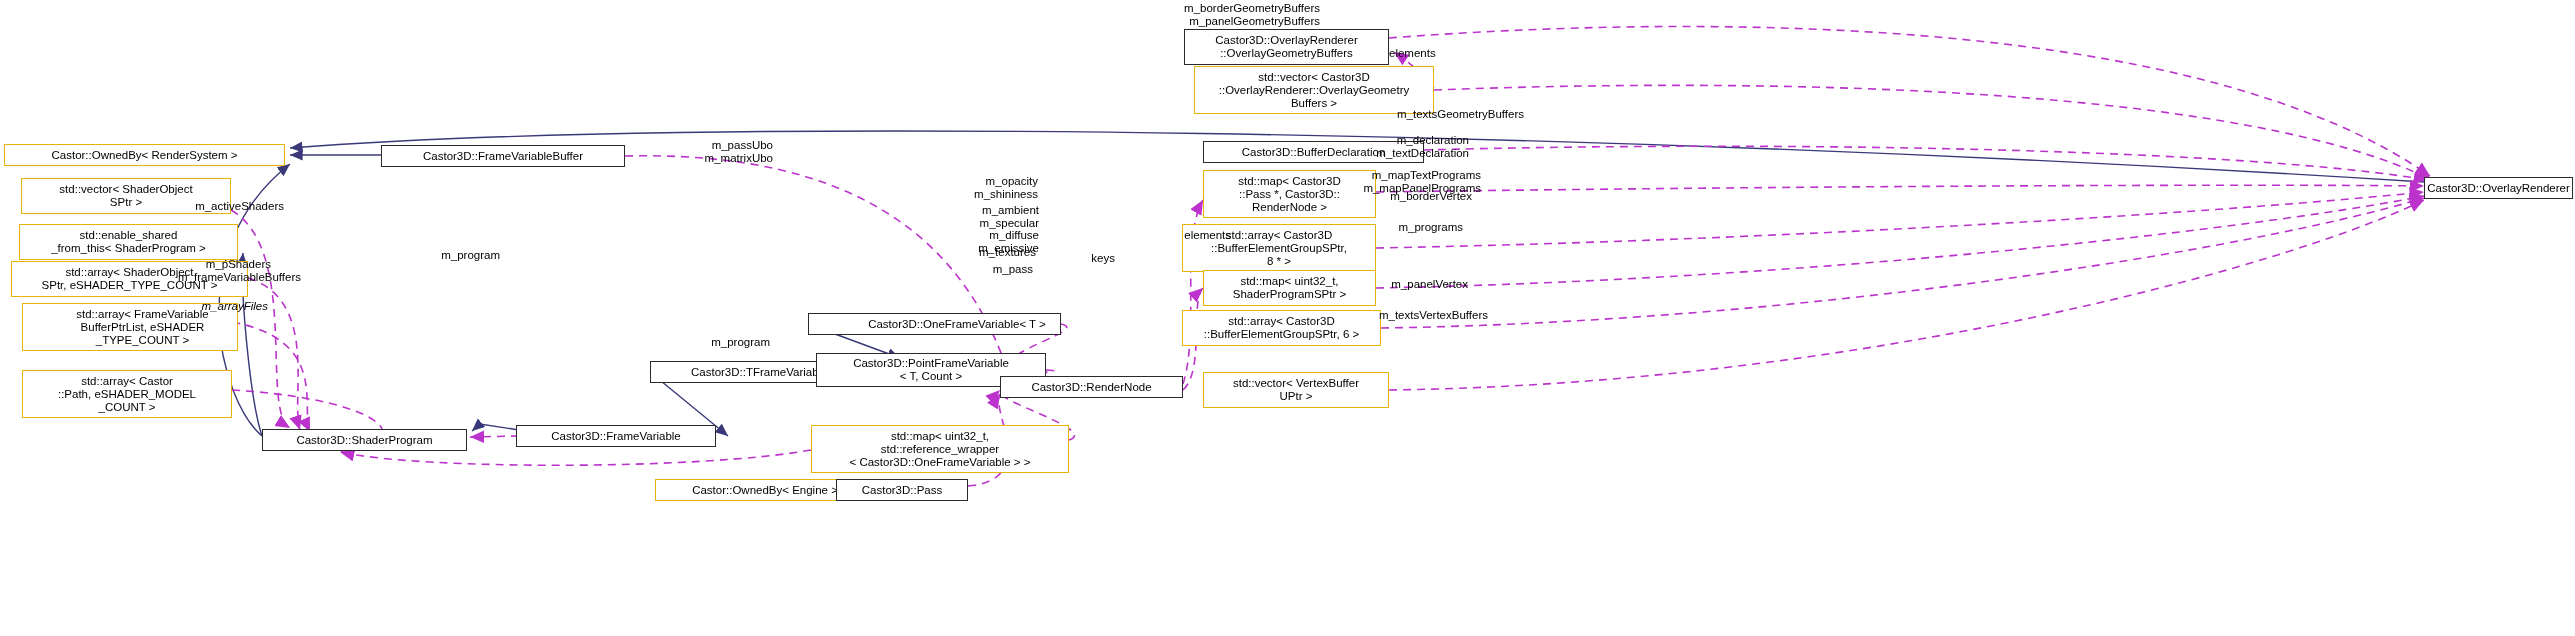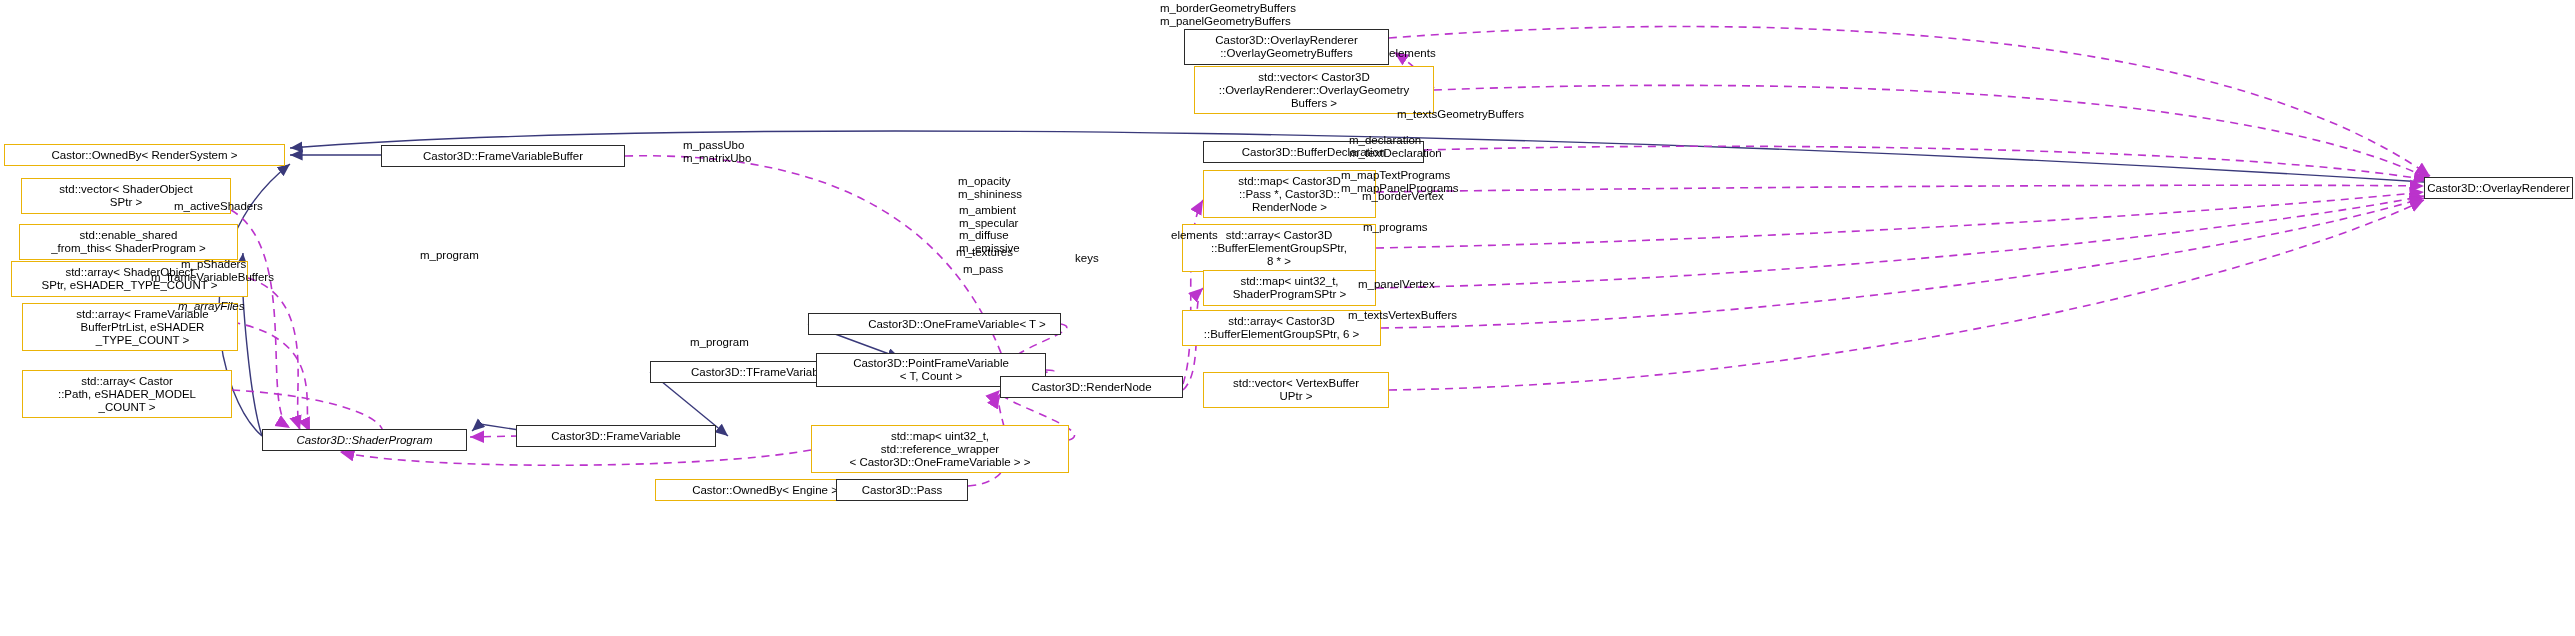--- a/index.html
+++ b/index.html
@@ -47,21 +47,21 @@
   .node.focus {
     border: 1px solid #2a2a2a;
     background: #ffffff;
   }
   .edge-label {
     position: absolute;
     font-size: 11.5px;
     line-height: 12.5px;
     color: #000000;
     white-space: pre-line;
-    text-align: left;
+    text-align: right;
     z-index: 6;
   }
   .edge-label.right  { text-align: left; }
 </style>
 </head>
 <body>
 
 <div id="diagram">
 
   <svg class="edges" viewBox="0 0 2575 636">
@@ -116,21 +116,21 @@
 _from_this&lt; ShaderProgram &gt;</div>
       <div class="node plain" style="left: 11px; top: 261px; width: 237px; height: 36px;">std::array&lt; ShaderObject
 SPtr, eSHADER_TYPE_COUNT &gt;</div>
       <div class="node plain" style="left: 22px; top: 303px; width: 216px; height: 48px; padding-left: 28px;">std::array&lt; FrameVariable
 BufferPtrList, eSHADER
 _TYPE_COUNT &gt;</div>
       <div class="node plain" style="left: 22px; top: 370px; width: 210px; height: 48px;">std::array&lt; Castor
 ::Path, eSHADER_MODEL
 _COUNT &gt;</div>
       <div class="node strong" style="left: 381px; top: 145px; width: 244px; height: 22px;">Castor3D::FrameVariableBuffer</div>
-      <div class="node strong" style="left: 262px; top: 429px; width: 205px; height: 22px; font-style: italic;">Castor3D::ShaderProgram</div>
+      <div class="node strong" style="left: 262px; top: 429px; width: 205px; height: 22px;">Castor3D::ShaderProgram</div>
       <div class="node strong" style="left: 516px; top: 425px; width: 200px; height: 22px;">Castor3D::FrameVariable</div>
       <div class="node strong" style="left: 650px; top: 361px; width: 245px; height: 22px;">Castor3D::TFrameVariable&lt; T &gt;</div>
       <div class="node strong" style="left: 808px; top: 313px; width: 253px; height: 22px; padding-left: 48px;">Castor3D::OneFrameVariable&lt; T &gt;</div>
       <div class="node strong" style="left: 816px; top: 353px; width: 230px; height: 34px;">Castor3D::PointFrameVariable
 &lt; T, Count &gt;</div>
       <div class="node plain" style="left: 811px; top: 425px; width: 258px; height: 48px;">std::map&lt; uint32_t,
 std::reference_wrapper
 &lt; Castor3D::OneFrameVariable &gt; &gt;</div>
       <div class="node plain" style="left: 655px; top: 479px; width: 220px; height: 22px;">Castor::OwnedBy&lt; Engine &gt;</div>
       <div class="node strong" style="left: 836px; top: 479px; width: 132px; height: 22px;">Castor3D::Pass</div>

